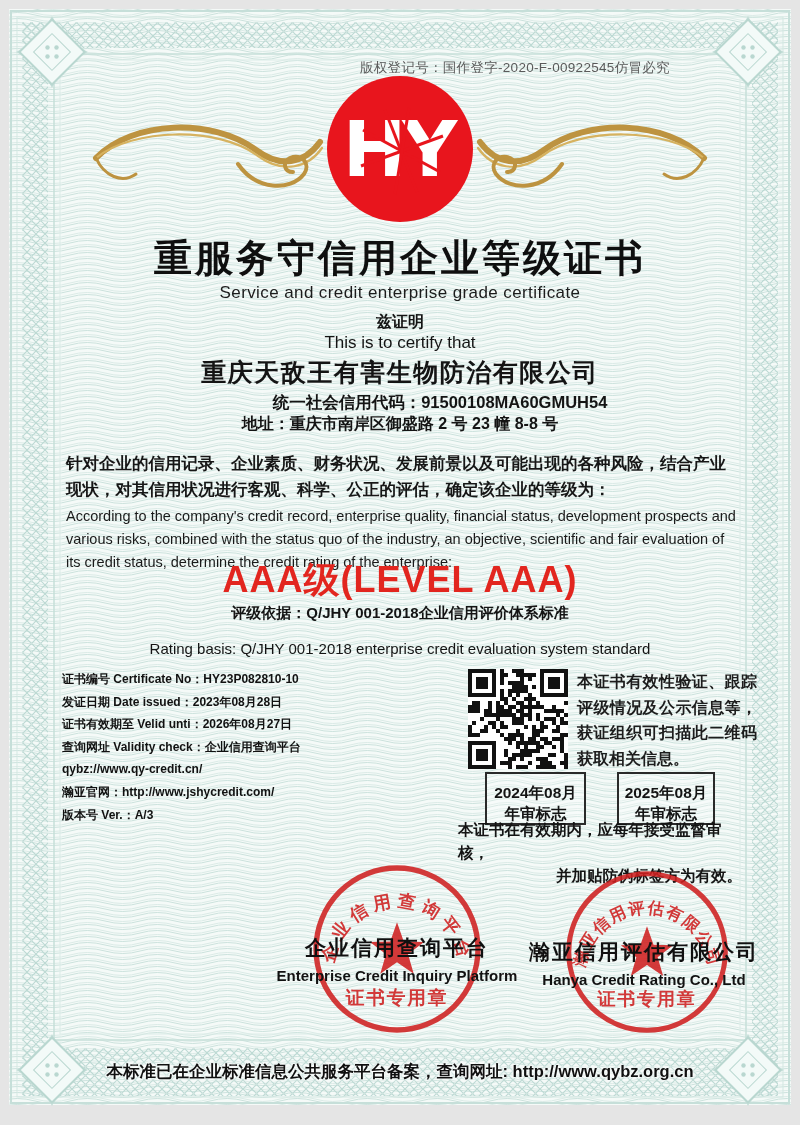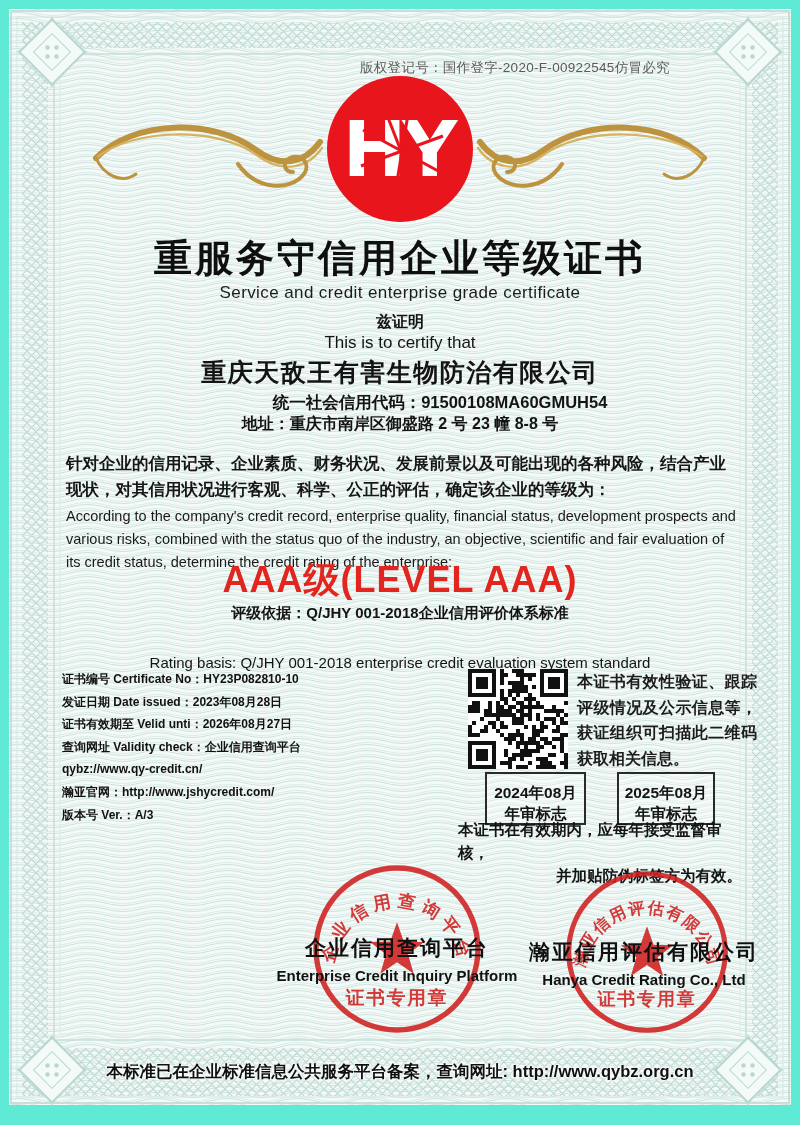--- a/index.html
+++ b/index.html
@@ -1,32 +1,32 @@
 <!DOCTYPE html>
 <html><head>
 <meta charset="utf-8">
 <style>
   html,body{margin:0;padding:0;background:#ffffff;}
-  .page{position:relative;width:800px;height:1125px;background:#5eead4;overflow:hidden;
+  .page{position:relative;width:800px;height:1125px;background:#e5e5e5;overflow:hidden;
         font-family:"Liberation Sans","DejaVu Sans",sans-serif;color:#141414;}
   .abs{position:absolute;}
   .ctr{left:0;width:100%;text-align:center;}
   .copyright{left:360px;top:59px;font-size:13.5px;color:#5a5a5a;letter-spacing:.3px;}
   .title-zh{top:233px;font-size:38px;font-weight:700;letter-spacing:3px;color:#0f0f0f;}
   .title-en{top:283px;font-size:17px;font-weight:500;color:#1c1c1c;letter-spacing:.4px;}
   .certify-zh{top:312px;font-size:16px;font-weight:600;}
   .certify-en{top:333px;font-size:17px;}
   .company{top:356px;font-size:25px;font-weight:700;letter-spacing:1.5px;}
   .code-line{top:392px;font-size:16.5px;font-weight:600;margin-left:40px;}
   .addr-line{top:414px;font-size:16px;font-weight:600;}
   .body-zh{left:66px;top:450px;width:672px;font-size:16.5px;font-weight:700;line-height:26px;color:#161616;}
   .body-en{left:66px;top:505px;width:676px;font-size:14.5px;font-weight:500;line-height:23px;color:#1a1a1a;}
   .rating{top:556px;font-size:36px;font-weight:800;letter-spacing:1px;}
   .basis-zh{top:604px;font-size:15px;font-weight:600;}
-  .basis-en{top:654px;font-size:15px;}
+  .basis-en{top:640px;font-size:15px;}
   .details{left:62px;top:668px;font-size:12px;font-weight:600;color:#111;}
   .d-line{line-height:22.6px;white-space:nowrap;}
   .qr-note{left:577px;top:669px;width:180px;font-size:16px;font-weight:600;line-height:25.5px;color:#1d1d1d;text-align:justify;}
   .year-box{border:2.5px solid #2a2a2a;text-align:center;font-size:15.5px;font-weight:600;
             line-height:21px;padding-top:8px;background:rgba(255,255,255,.25);}
   .yb1{left:485px;top:772px;width:97px;height:41px;}
   .yb2{left:617px;top:772px;width:94px;height:41px;}
   .validity-note{left:458px;top:790px;width:284px;font-size:15.5px;font-weight:700;line-height:23px;margin-top:28px;}
   .validity-note .l2{text-align:right;}
   .issuer{text-align:center;}

